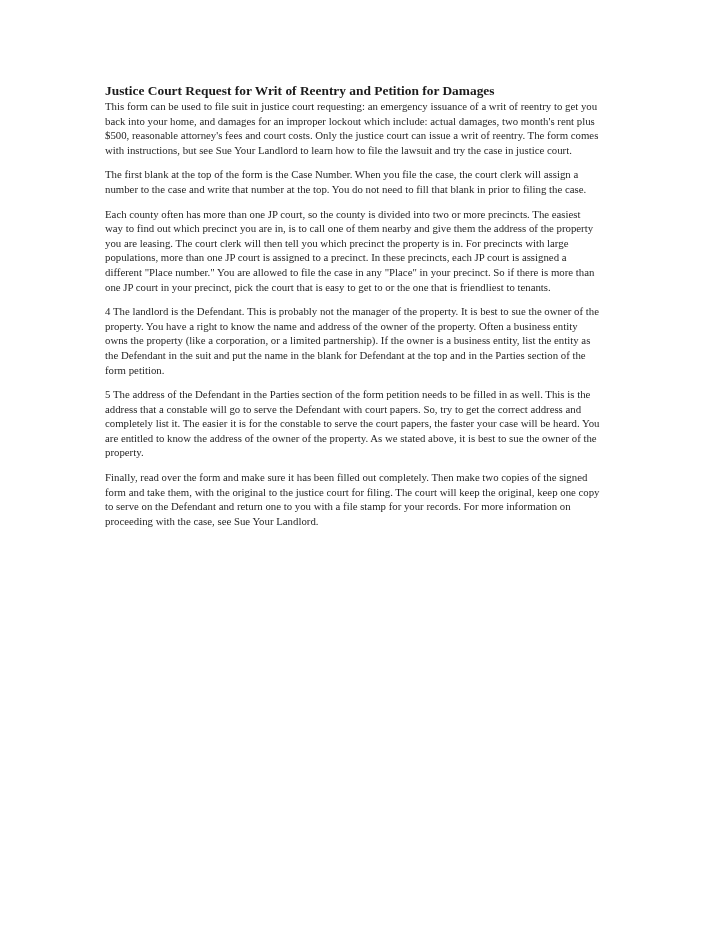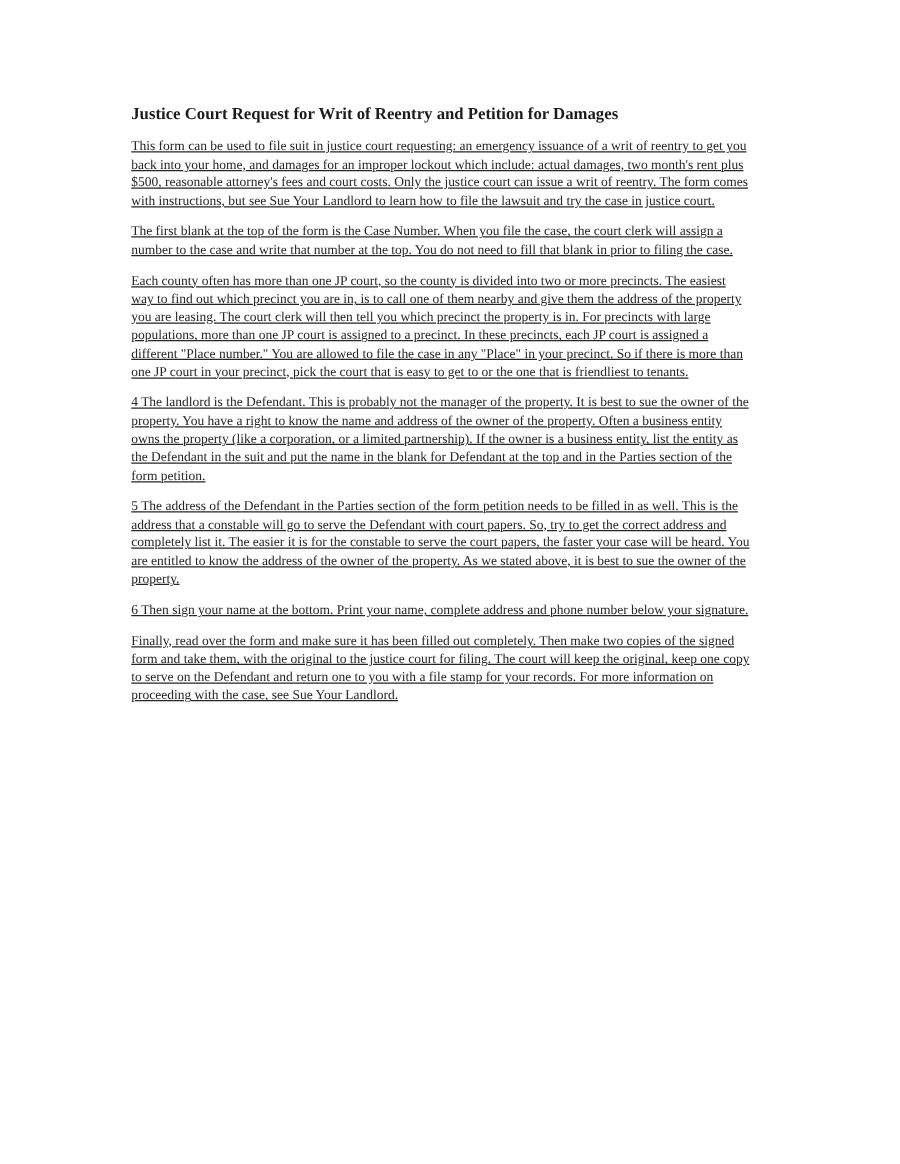--- a/index.html
+++ b/index.html
@@ -20,28 +20,27 @@
     position: absolute;
     left: 105px;
     top: 82px;
     width: 512px;
   }
   .doc-title {
     font-size: 13.4px;
     line-height: 17px;
     font-weight: bold;
     color: #1c1c1c;
-    margin: 0 0 11px 0;
+    margin: 0 0 0 0;
   }
   .doc-para {
     font-size: 10.8px;
     line-height: 14.6px;
     margin: 0 16px 10px 0;
     text-align: left;
-    text-decoration: underline;
   }
   .doc-subheading {
     font-size: 10.8px;
     line-height: 14.6px;
     font-weight: bold;
     color: #1c1c1c;
     margin: 12px 0 10px 0;
   }
 </style>
 </head>
@@ -57,17 +56,16 @@
     <p class="doc-para">The first blank at the top of the form is the Case Number. When you file the case, the court clerk will assign a number to the case and write that number at the top. You do not need to fill that blank in prior to filing the case.</p>
 
 
     <p class="doc-para">Each county often has more than one JP court, so the county is divided into two or more precincts. The easiest way to find out which precinct you are in, is to call one of them nearby and give them the address of the property you are leasing. The court clerk will then tell you which precinct the property is in. For precincts with large populations, more than one JP court is assigned to a precinct. In these precincts, each JP court is assigned a different "Place number." You are allowed to file the case in any "Place" in your precinct. So if there is more than one JP court in your precinct, pick the court that is easy to get to or the one that is friendliest to tenants.</p>
 
 
     <p class="doc-para">4 The landlord is the Defendant. This is probably not the manager of the property. It is best to sue the owner of the property. You have a right to know the name and address of the owner of the property. Often a business entity owns the property (like a corporation, or a limited partnership). If the owner is a business entity, list the entity as the Defendant in the suit and put the name in the blank for Defendant at the top and in the Parties section of the form petition.</p>
 
     <p class="doc-para">5 The address of the Defendant in the Parties section of the form petition needs to be filled in as well. This is the address that a constable will go to serve the Defendant with court papers. So, try to get the correct address and completely list it. The easier it is for the constable to serve the court papers, the faster your case will be heard. You are entitled to know the address of the owner of the property. As we stated above, it is best to sue the owner of the property.</p>
 
-    <p class="doc-para">6 Then sign your name at the bottom. Print your name, complete address and phone number below your signature.</p>
 
     <p class="doc-para">Finally, read over the form and make sure it has been filled out completely. Then make two copies of the signed form and take them, with the original to the justice court for filing. The court will keep the original, keep one copy to serve on the Defendant and return one to you with a file stamp for your records. For more information on proceeding with the case, see Sue Your Landlord.</p>
   </div>
 </div>
 
 </body></html>

